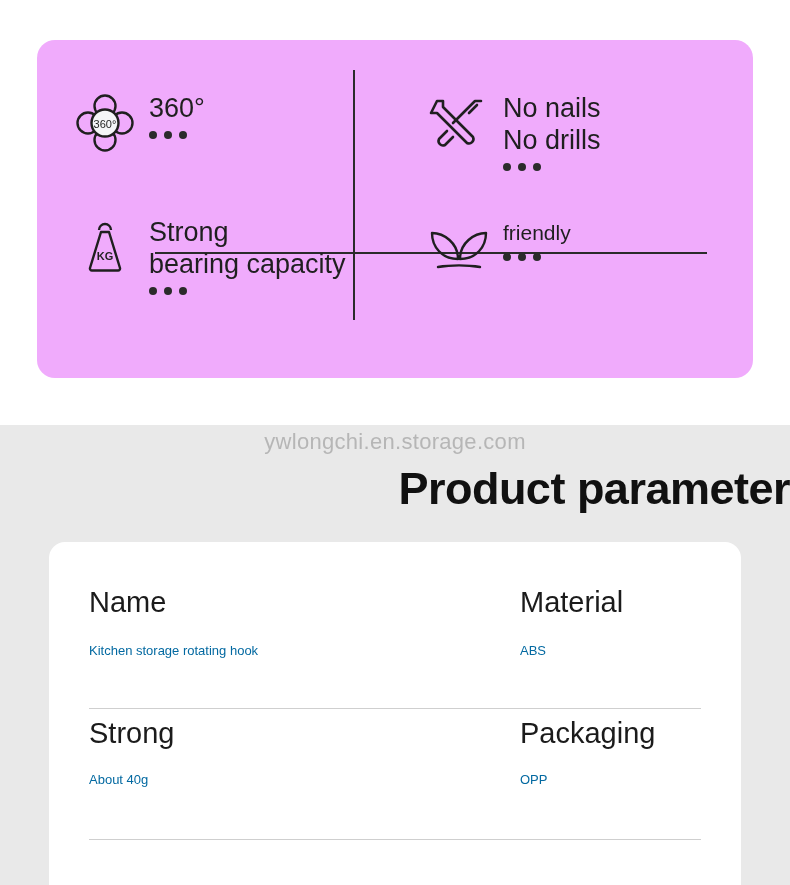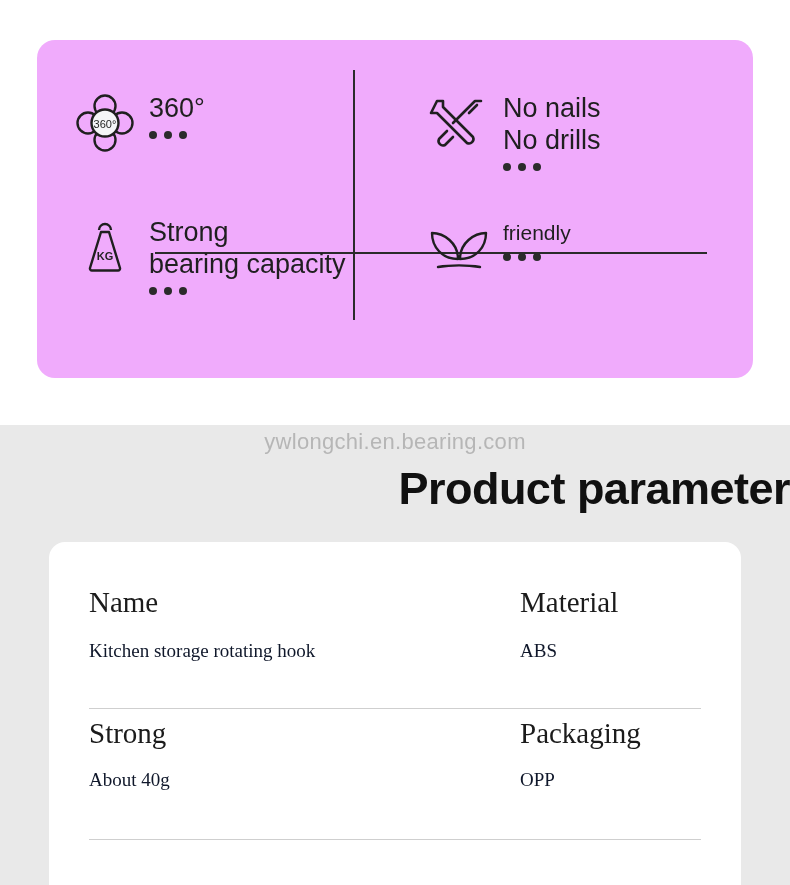--- a/index.html
+++ b/index.html
@@ -142,35 +142,34 @@
   .param-grid {
     position: absolute;
     left: 40px;
     top: 36px;
     width: 612px;
   }
   .param-row {
     position: relative;
     display: flex;
     height: 131px;
-    font-family: Liberation Serif, serif;
   }
   .param-row .cell {
     width: 50%;
     padding-top: 4px;
   }
   .param-row .cell.right { padding-left: 125px; }
   .param-key {
     font-size: 29px;
     color: #1b1b1b;
     line-height: 40px;
   }
   .param-val {
-    font-size: 19px;
-    color: #0f172a;
+    font-size: 13px;
+    color: #0369a1;
     line-height: 30px;
     margin-top: 14px;
   }
   .row-rule {
     position: absolute;
     left: 0;
     bottom: 0;
     width: 612px;
     height: 1px;
     background: #cfcfcf;
@@ -263,21 +262,21 @@
             <i></i>
             <i></i>
           </div>
       </div>
     </div>
 
   </div>
 </div>
 
 <div class="param-section">
-  <div class="watermark">ywlongchi.en.bearing.com</div>
+  <div class="watermark">ywlongchi.en.storage.com</div>
   <div class="param-title">Product parameter</div>
 
   <div class="param-card">
     <div class="param-grid">
 
       <div class="param-row first">
         <div class="cell left">
           <div class="param-key">Name</div>
           <div class="param-val">Kitchen storage rotating hook</div>
         </div>

